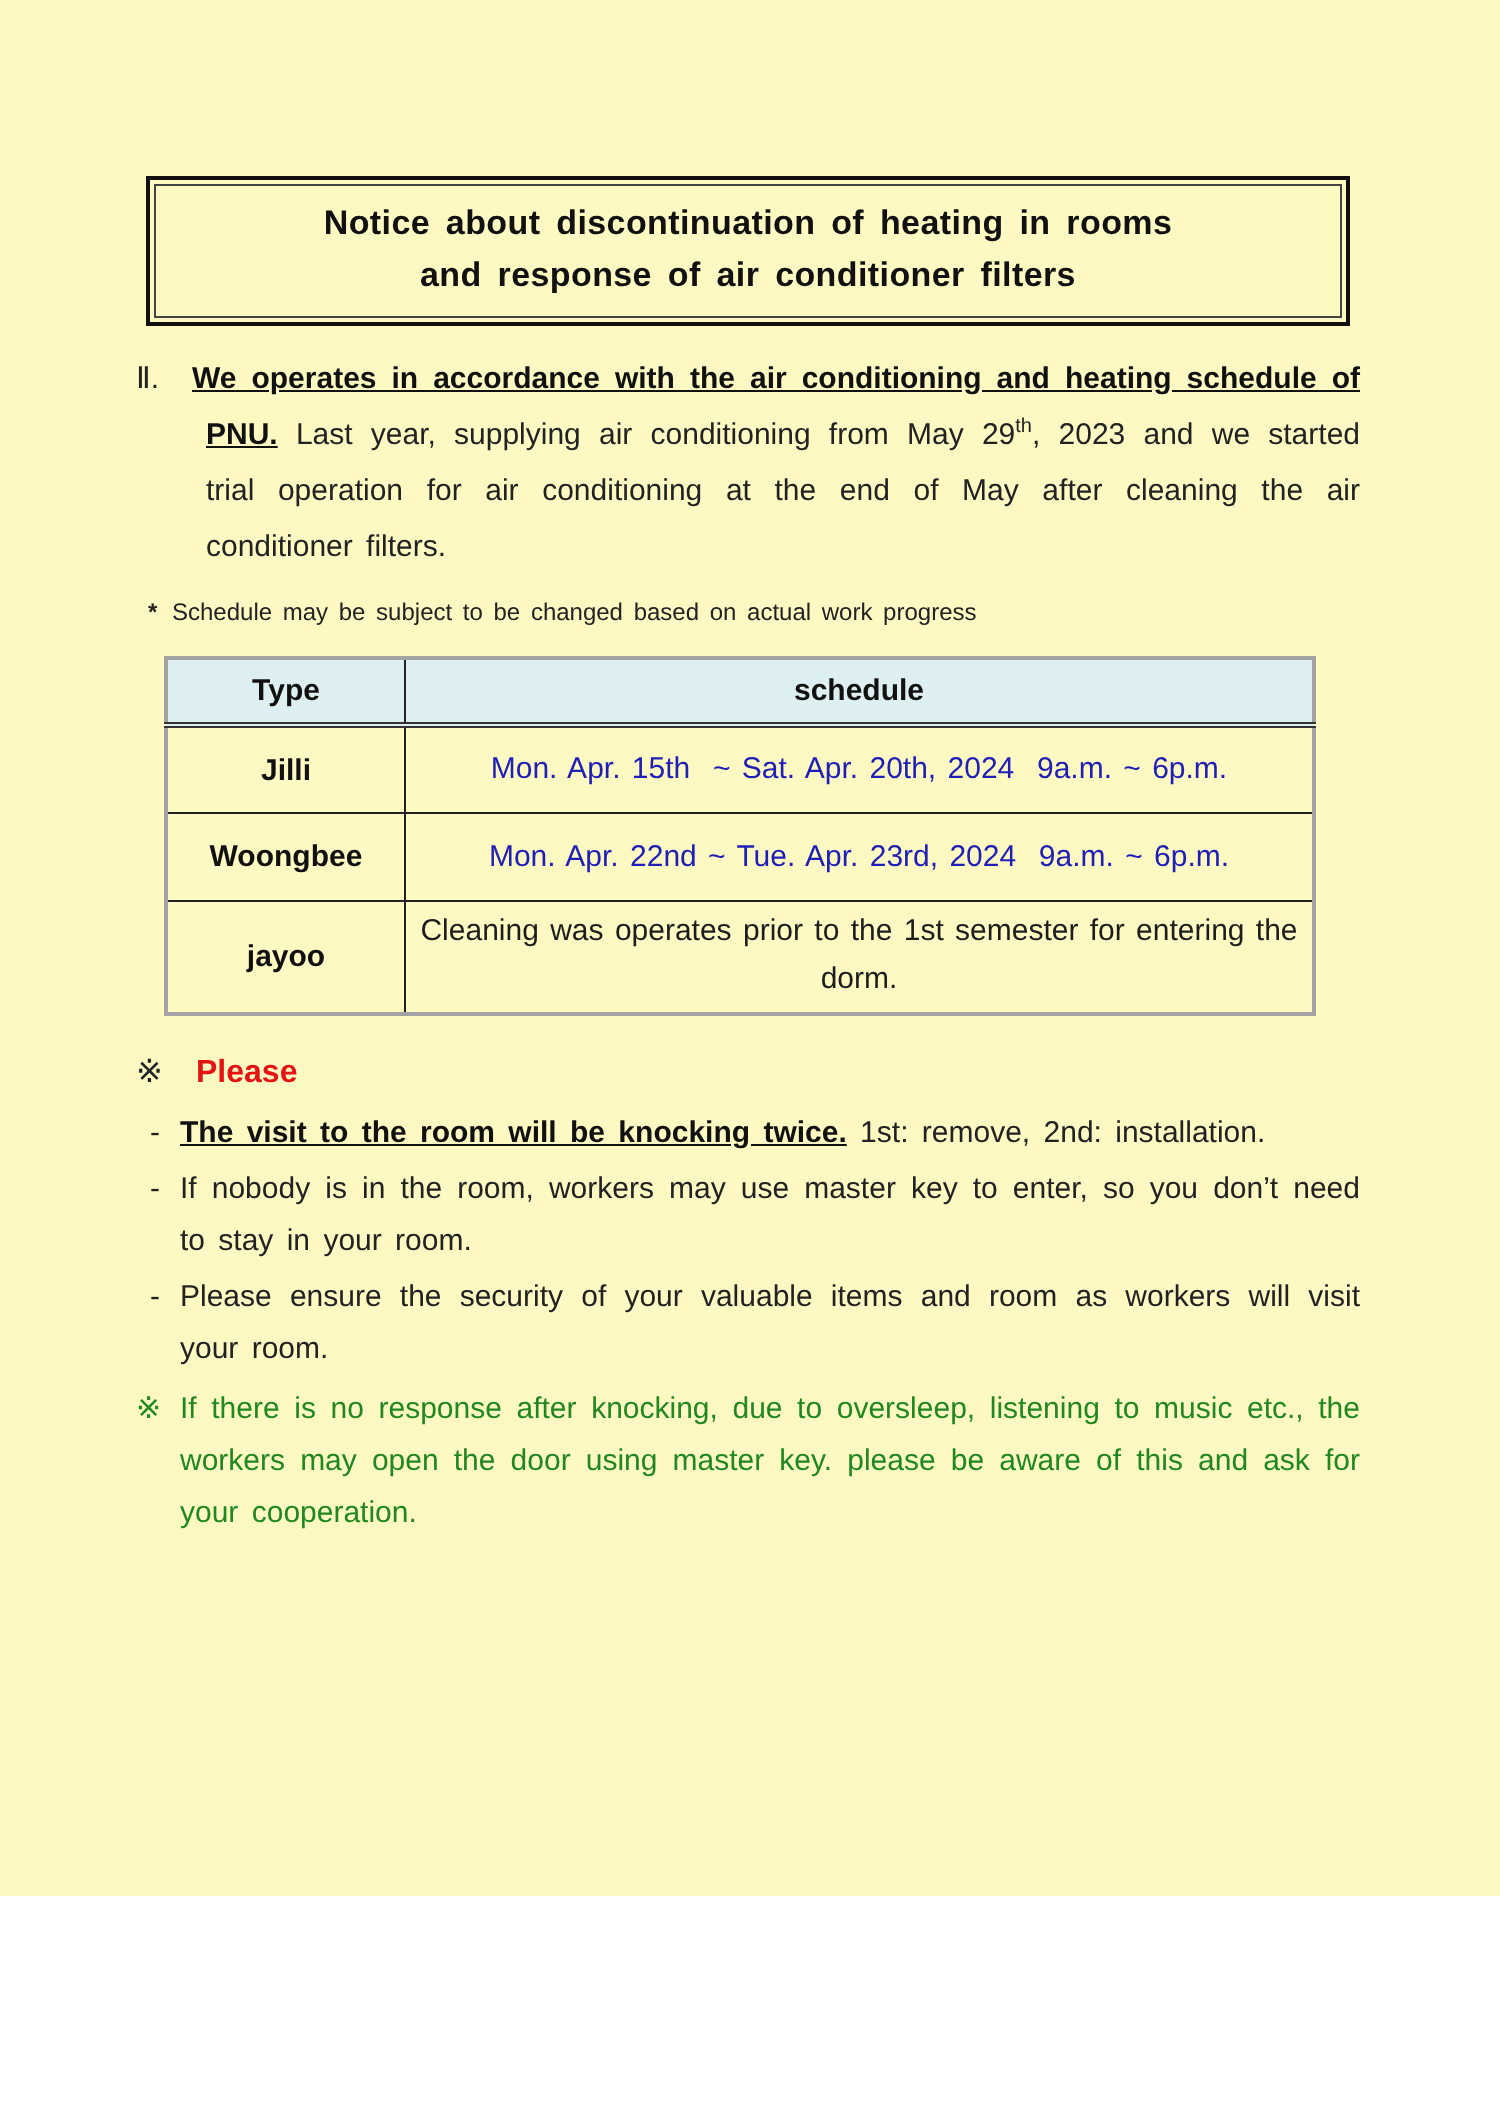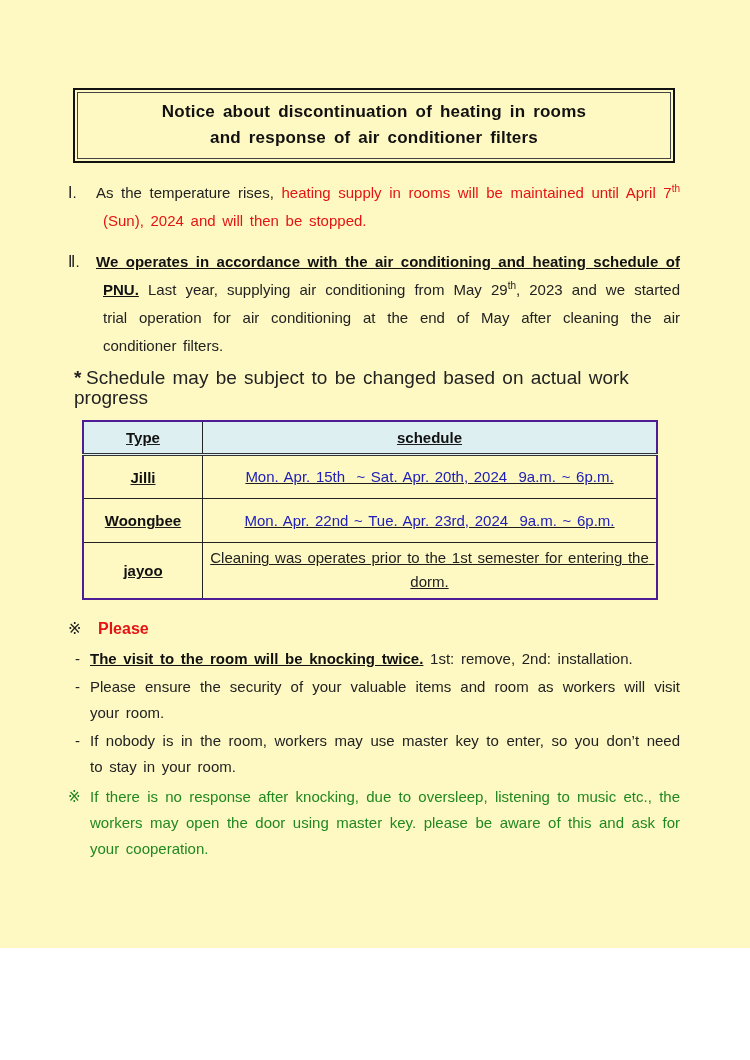--- a/index.html
+++ b/index.html
@@ -31,34 +31,34 @@
   .green{color:#218821;}
   .bold-underline{font-weight:bold;text-decoration:underline;color:#111;}
   sup.sp{font-size:10px;line-height:0;vertical-align:super;}
   
   .sec3-head{
     font-size:16px;font-weight:bold;color:#111;margin-top:16px;
     word-spacing:2.5px;line-height:24px;
   }
   .sec3-head .numeral{width:30px;}
   .note-line{
-    font-size:19px;color:#222;margin-top:8px;margin-left:6px;word-spacing:2px;
+    font-size:12px;color:#222;margin-top:8px;margin-left:6px;word-spacing:2px;
     line-height:20px;
   }
   .note-star{display:inline-block;width:12px;font-weight:bold;}
   
   table.sched{
     border-collapse:collapse;margin:12px 22px 0 14px;width:576px;
     font-size:15px;table-layout:fixed;
   }
   table.sched th,table.sched td{
     border:1px solid #222;text-align:center;vertical-align:middle;
     padding:0 4px;word-spacing:1.5px;
   }
-  table.sched{border:2px solid #4c1d95;text-decoration:underline;}
+  table.sched{border:2px solid #a3a3a3;}
   table.sched thead th{
     background:#ddeff0;height:31px;font-weight:bold;color:#111;
     border-bottom:3px double #333;font-size:15px;
   }
   table.sched .col-type{width:110px;}
   tr.r-std{height:44px;}
   tr.r-tall{height:56px;}
   td.schedule-cell{white-space:pre-wrap;line-height:24px;}
   td.type-cell{font-weight:bold;color:#111;}
   
@@ -83,23 +83,20 @@
 
 <div class="page">
 
   <div class="title-box">
     <div class="title-inner">
       <div class="title-line">Notice about discontinuation of heating in rooms</div>
       <div class="title-line">and response of air conditioner filters</div>
     </div>
   </div>
 
-  <div class="para" style="margin-top:16px;">
-    <span class="numeral">Ⅰ.</span><span>As the temperature rises,</span><span class="red"> heating supply in rooms will be maintained until April 7</span><sup class="sp red">th</sup><span class="red"> (Sun), 2024 and will then be stopped.</span>
-  </div>
 
   <div class="para">
     <span class="numeral">Ⅱ.</span><span class="bold-underline">We operates in accordance with the air conditioning and heating schedule of PNU.</span><span> Last year, supplying air conditioning from May 29</span><sup class="sp">th</sup><span>, 2023 and we started trial operation for air conditioning at the end of May after cleaning the air conditioner filters.</span>
   </div>
 
 
   <div class="note-line">
     <span class="note-star">*</span><span>Schedule may be subject to be changed based on actual work progress</span>
   </div>
 
@@ -129,24 +126,24 @@
   <div class="notice-head">
     <span class="notice-mark">※</span><span class="notice-label">Please</span>
   </div>
 
   <div class="bullet" style="margin-top:6px;">
     <span class="bmark">-</span><span class="bold-underline">The visit to the room will be knocking twice.</span><span> 1st: remove, 2nd: installation.</span>
   </div>
 
 
   <div class="bullet">
-    <span class="bmark">-</span><span>Please ensure the security of your valuable items and room as workers will visit your room.</span>
+    <span class="bmark">-</span><span>If nobody is in the room, workers may use master key to enter, so you don’t need to stay in your room.</span>
   </div>
 
   <div class="bullet">
-    <span class="bmark">-</span><span>If nobody is in the room, workers may use master key to enter, so you don’t need to stay in your room.</span>
+    <span class="bmark">-</span><span>Please ensure the security of your valuable items and room as workers will visit your room.</span>
   </div>
 
   <div class="green-note green">
     <span class="gmark">※</span><span>If there is no response after knocking, due to oversleep, listening to music etc., the workers may open the door using master key. please be aware of this and ask for your cooperation.</span>
   </div>
 
 </div>
 
 </body></html>

